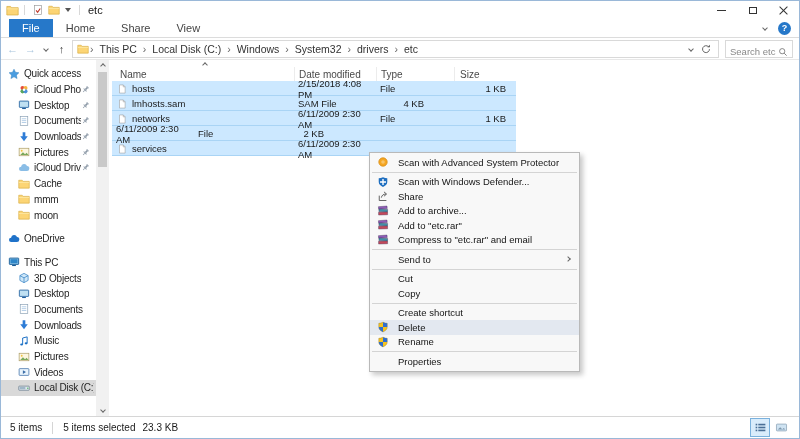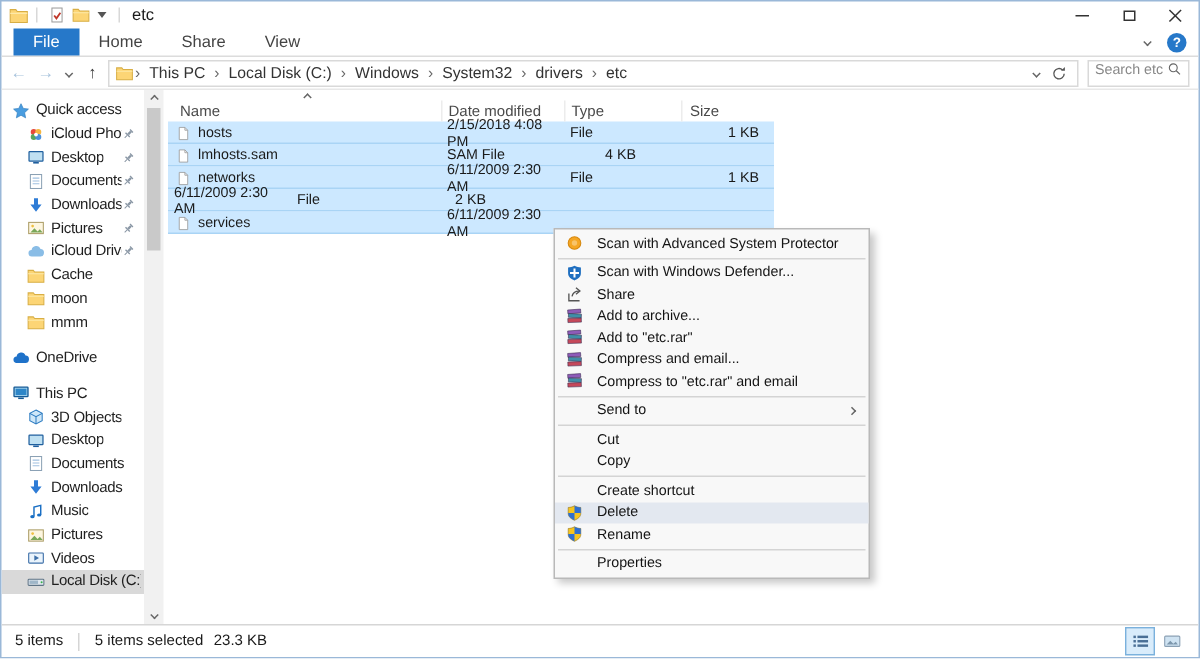--- a/index.html
+++ b/index.html
@@ -45,21 +45,21 @@
   .glyph-fwd::before{content:"→"}
   .glyph-up::before{content:"↑"}
   .nav-up{color:#3c3c3c}
   .nav-chev{width:10px;display:flex;justify-content:center;align-items:center}
   .addr-box{flex:1;height:18px;border:1px solid #d9d9d9;display:flex;align-items:center;padding:0 4px;min-width:0}
   .crumb{padding:0 5px;color:#333;white-space:nowrap}
   .crumb-sep{color:#666;padding:0 1px}
   .crumb-sep::before{content:"›"}
   .addr-caret{margin-left:auto;padding:0 5px;display:flex;align-items:center}
   .refresh-btn{width:16px;display:flex;justify-content:center;flex:none}
-  .search-box{width:68px;height:18px;border:1px solid #d9d9d9;display:flex;align-items:flex-start;padding:0 4px;margin-left:3px;flex:none}
+  .search-box{width:68px;height:18px;border:1px solid #d9d9d9;display:flex;align-items:flex-end;padding:0 4px;margin-left:3px;flex:none}
   .search-text{flex:1;color:#888;font-size:9.5px;white-space:nowrap;overflow:hidden}
 
   
   .main{flex:1;display:flex;min-height:0}
   .sidebar{width:95px;flex:none;padding-top:6px;overflow:hidden;font-size:10px;letter-spacing:-0.2px}
   .side-item{height:15.7px;display:flex;align-items:center;white-space:nowrap;padding-right:2px;overflow:hidden}
   .side-item .ic{width:12px;height:12px;flex:none;margin-right:4px}
   .side-item .lbl{overflow:hidden;color:#1f1f1f}
   .lvl0{padding-left:7px}
   .lvl1{padding-left:17px}
@@ -382,27 +382,27 @@
         <div class="side-item lvl1">
           <svg class="ic" viewBox="0 0 16 16">
             <use href="#sym-folder"></use>
           </svg>
           <span class="lbl">Cache</span>
         </div>
         <div class="side-item lvl1">
           <svg class="ic" viewBox="0 0 16 16">
             <use href="#sym-folder"></use>
           </svg>
+          <span class="lbl">mmm</span>
+        </div>
+        <div class="side-item lvl1">
+          <svg class="ic" viewBox="0 0 16 16">
+            <use href="#sym-folder"></use>
+          </svg>
           <span class="lbl">moon</span>
-        </div>
-        <div class="side-item lvl1">
-          <svg class="ic" viewBox="0 0 16 16">
-            <use href="#sym-folder"></use>
-          </svg>
-          <span class="lbl">mmm</span>
         </div>
         <div class="side-item lvl0 group-gap">
           <svg class="ic" viewBox="0 0 16 16">
             <use href="#sym-cloud"></use>
           </svg>
           <span class="lbl">OneDrive</span>
         </div>
         <div class="side-item lvl0 group-gap">
           <svg class="ic" viewBox="0 0 16 16">
             <use href="#sym-pc"></use>
@@ -586,28 +586,20 @@
           </svg>
         </span>
         <span class="mlabel">Add to "etc.rar"</span>
       </div>
       <div class="mi">
         <span class="mic">
           <svg class="ic" viewBox="0 0 16 16">
             <use href="#sym-winrar"></use>
           </svg>
         </span>
-        <span class="mlabel">Compress and email...</span>
-      </div>
-      <div class="mi">
-        <span class="mic">
-          <svg class="ic" viewBox="0 0 16 16">
-            <use href="#sym-winrar"></use>
-          </svg>
-        </span>
         <span class="mlabel">Compress to "etc.rar" and email</span>
       </div>
       <div class="msep"></div>
       <div class="mi">
         <span class="mic"></span>
         <span class="mlabel">Send to</span>
         <span class="msub">
           <span class="chev chev-r"></span>
         </span>
       </div>

